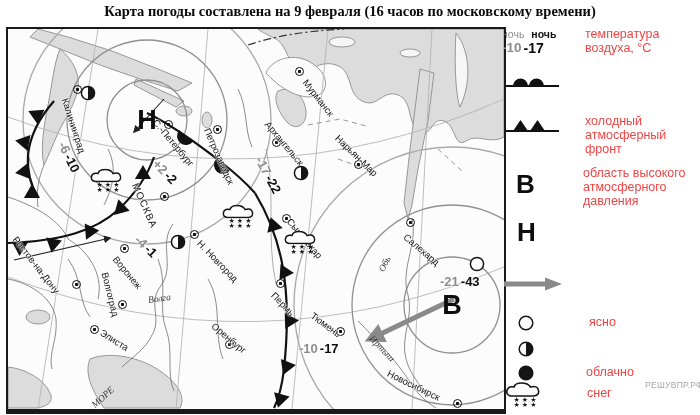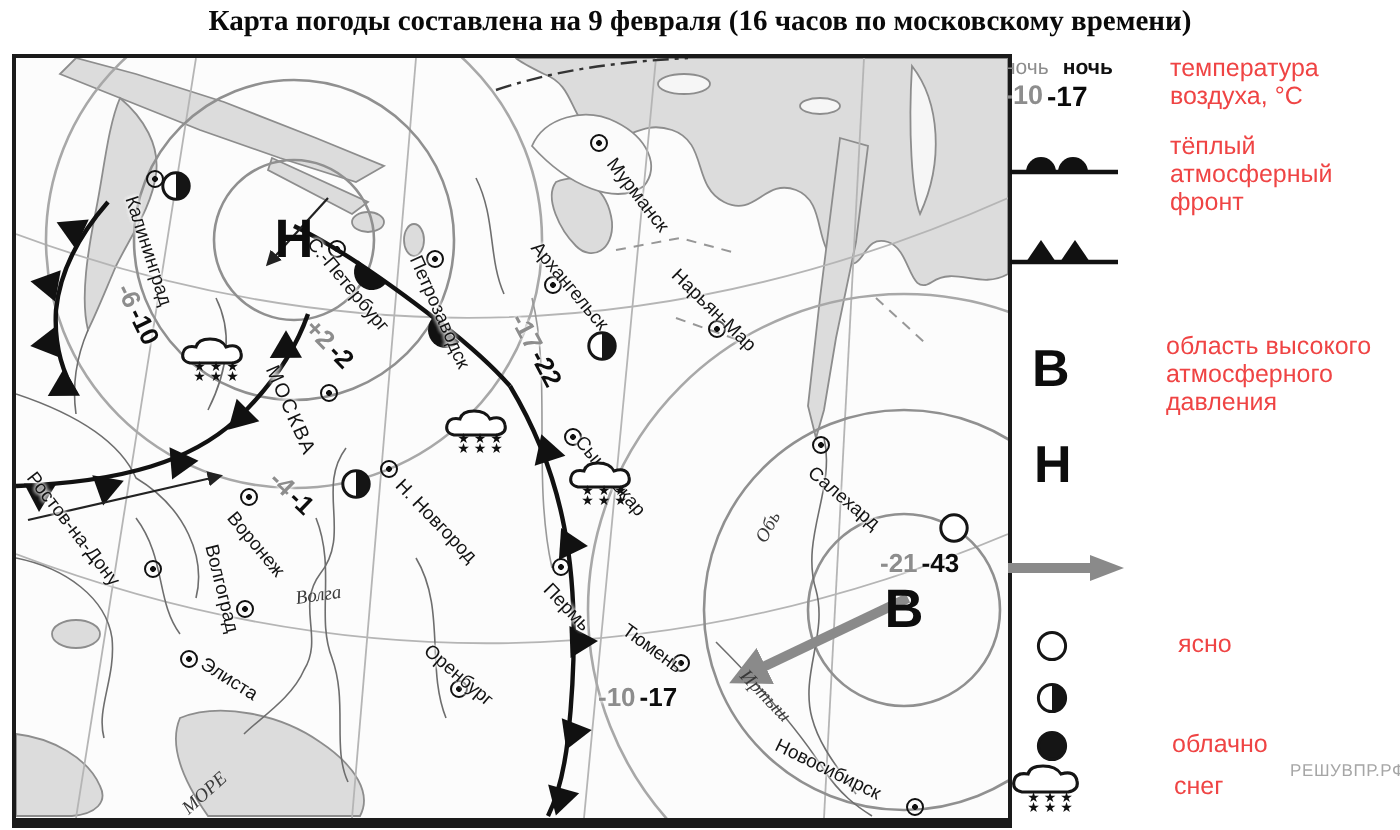--- a/index.html
+++ b/index.html
@@ -279,27 +279,27 @@
         <span class="dn-nightv">-17</span>
       </div>
     </div>
     <div class="lg-text" style="left:83px;top:1px;width:112px">температура воздуха, °С</div>
 
     <svg style="left:1px;top:47px" width="58" height="16">
       <path d="M2,12 H56" stroke="#111" stroke-width="2.2" fill="none"></path>
       <path d="M10,12 A7.5,7.5 0 0 1 25,12 Z" fill="#111"></path>
       <path d="M26,12 A7.5,7.5 0 0 1 41,12 Z" fill="#111"></path>
     </svg>
-    <div class="lg-text" style="left:83px;top:40px;width:108px">тёплый атмосферный фронт</div>
 
     <svg style="left:1px;top:92px" width="58" height="16">
       <path d="M2,12 H56" stroke="#111" stroke-width="2.2" fill="none"></path>
       <path d="M10,12 L17.5,1 L25,12 Z" fill="#111"></path>
       <path d="M27,12 L34.5,1 L42,12 Z" fill="#111"></path>
     </svg>
+    <div class="lg-text" style="left:83px;top:88px;width:108px">холодный атмосферный фронт</div>
 
     <div class="legend-letter" style="left:14px;top:142px">В</div>
     <div class="lg-text" style="left:81px;top:140px;width:118px">область высокого атмосферного давления</div>
 
     <div class="legend-letter" style="left:15px;top:190px">Н</div>
 
     <svg style="left:0;top:249px" width="62" height="16">
       <path d="M2,8 H44" stroke="#8a8a8a" stroke-width="5" fill="none"></path>
       <path d="M43,1.5 L60,8 L43,14.5 Z" fill="#8a8a8a"></path>
     </svg>

